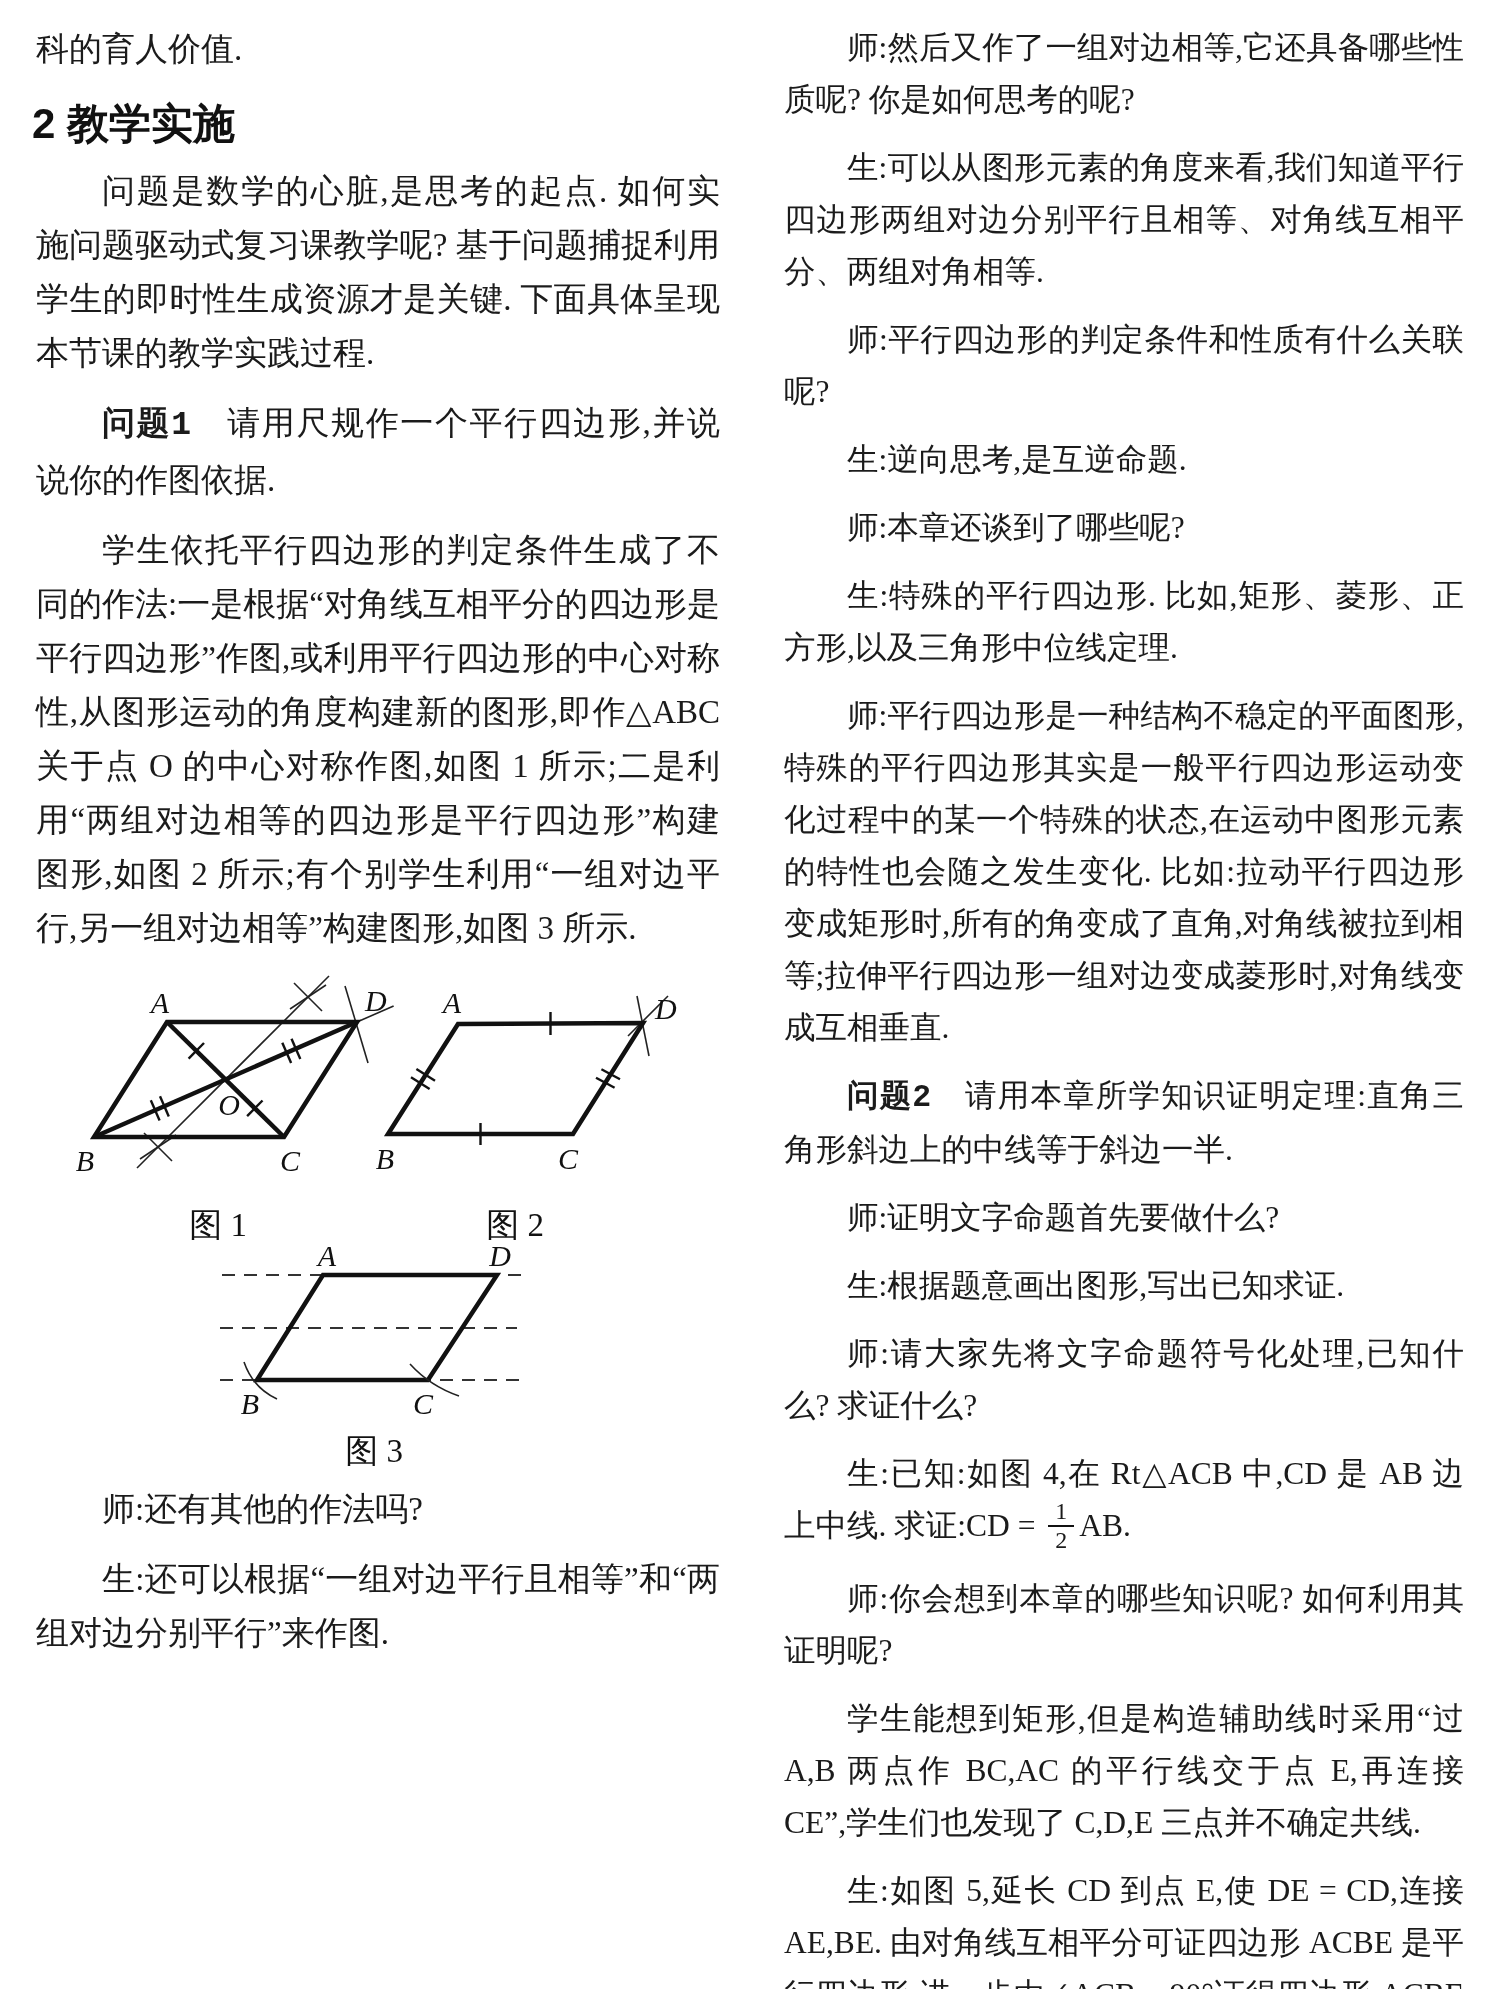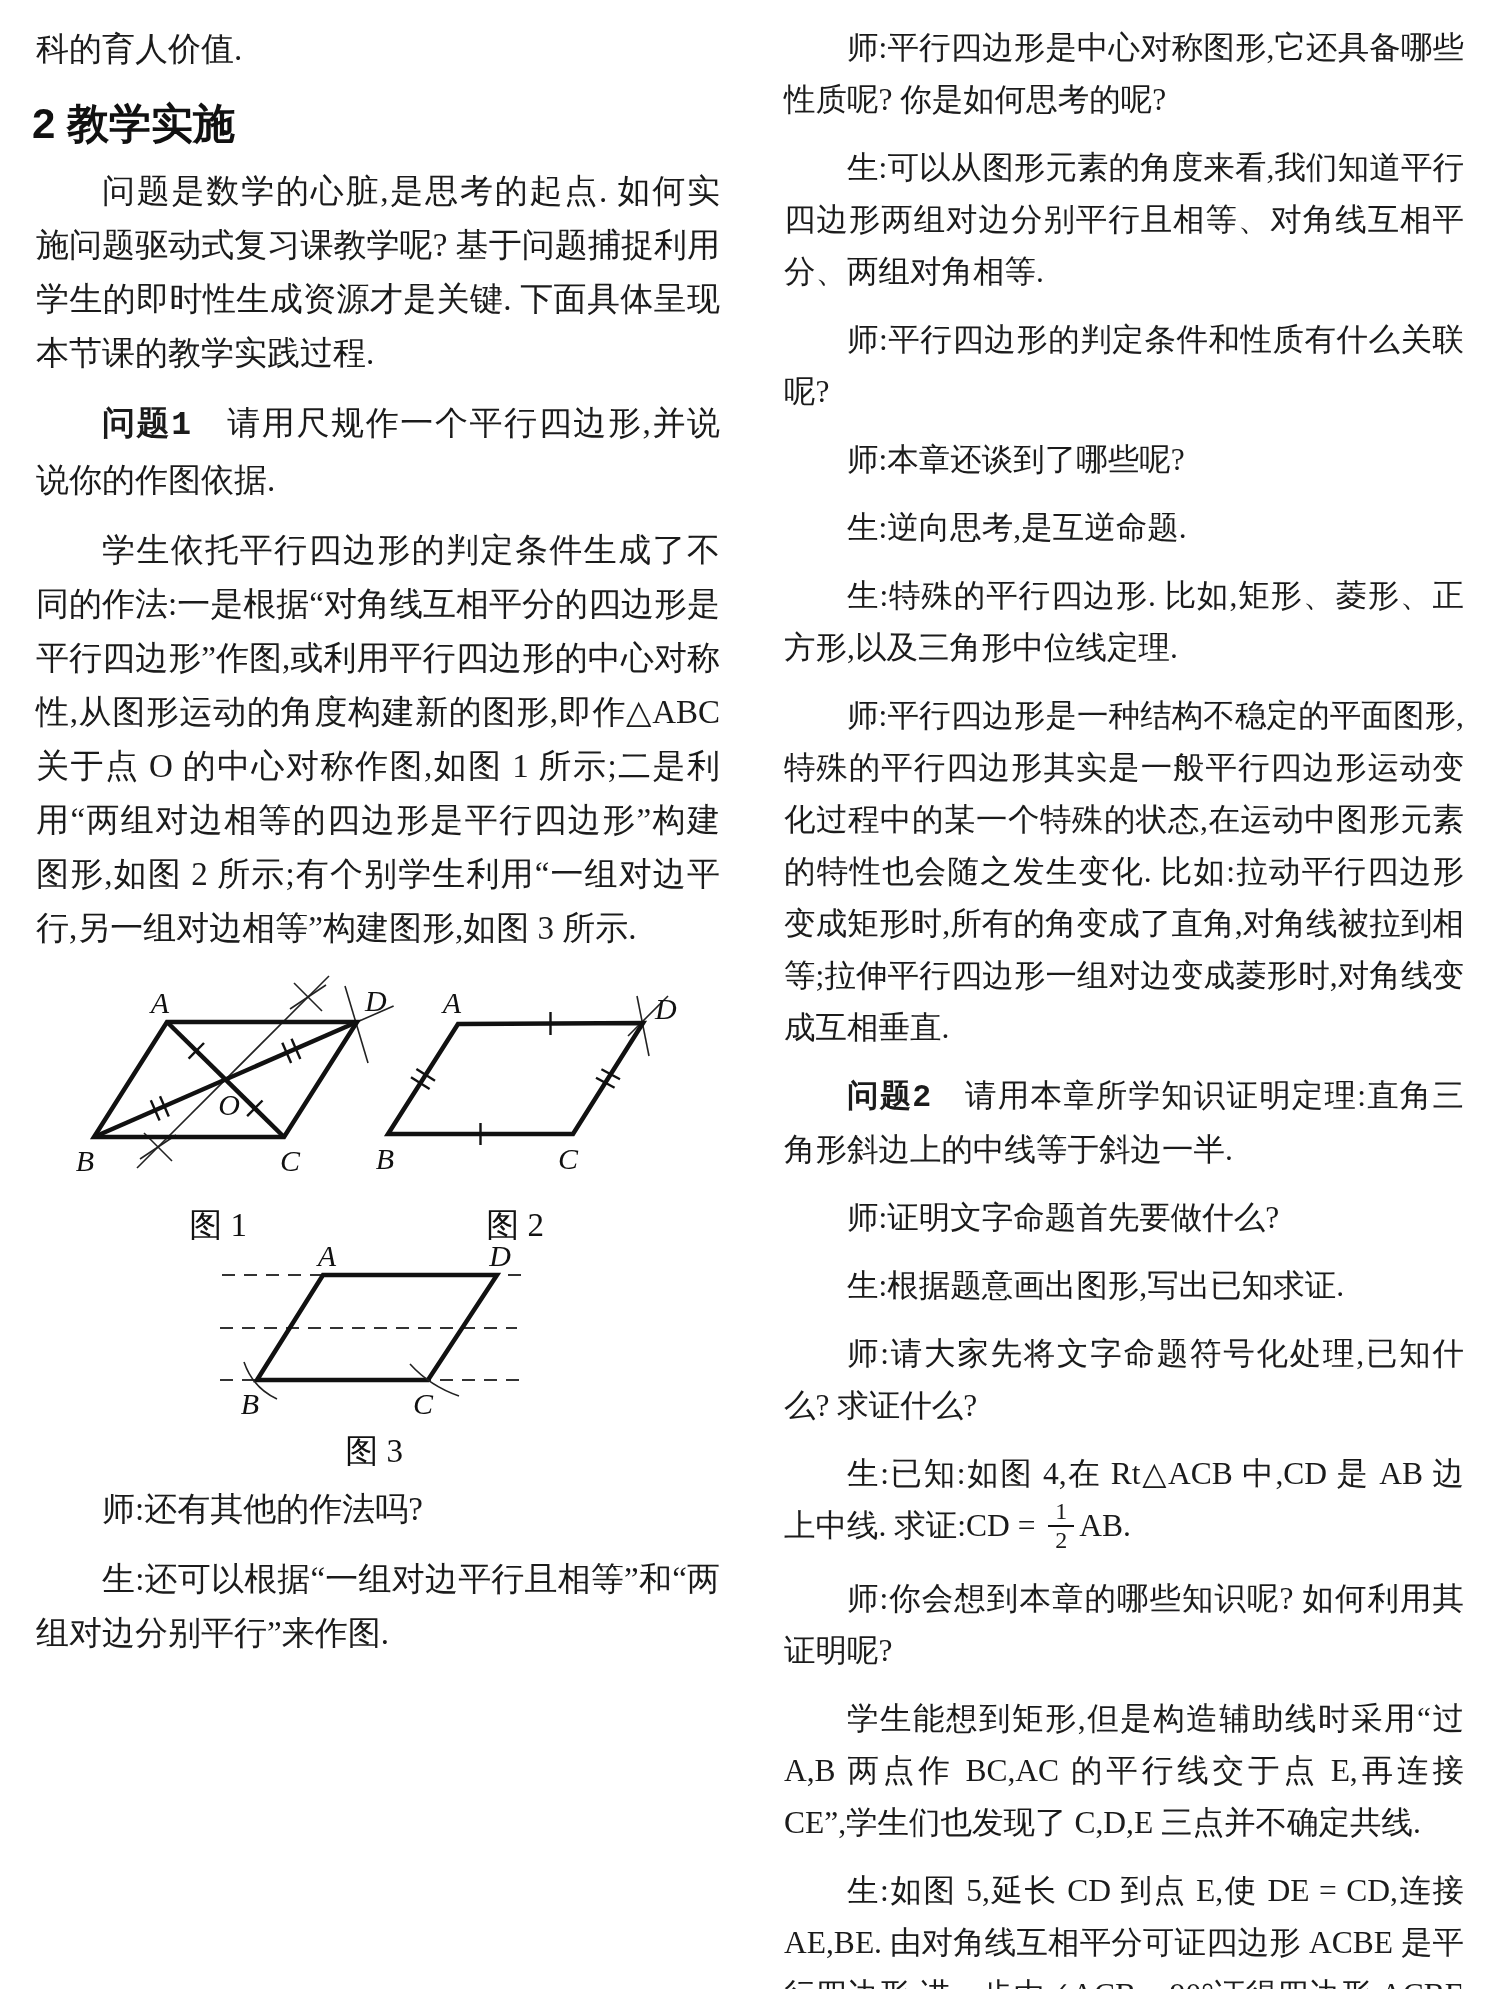--- a/index.html
+++ b/index.html
@@ -125,25 +125,25 @@
         <text x="423" y="1348" text-anchor="middle">C</text>
         <text x="374" y="1396" text-anchor="middle" class="cap">图 3</text>
       </svg>
     </div>
 
     <p class="ind">师:还有其他的作法吗?</p>
     <p class="ind">生:还可以根据“一组对边平行且相等”和“两组对边分别平行”来作图.</p>
   </div>
 
   <div class="col col-right">
-    <p class="ind">师:平行四边形是中心对称图形,它还具备哪些性质呢? 你是如何思考的呢?</p>
+    <p class="ind">师:然后又作了一组对边相等,它还具备哪些性质呢? 你是如何思考的呢?</p>
     <p class="ind">生:可以从图形元素的角度来看,我们知道平行四边形两组对边分别平行且相等、对角线互相平分、两组对角相等.</p>
     <p class="ind">师:平行四边形的判定条件和性质有什么关联呢?</p>
+    <p class="ind">生:逆向思考,是互逆命题.</p>
     <p class="ind">师:本章还谈到了哪些呢?</p>
-    <p class="ind">生:逆向思考,是互逆命题.</p>
     <p class="ind">生:特殊的平行四边形. 比如,矩形、菱形、正方形,以及三角形中位线定理.</p>
     <p class="ind">师:平行四边形是一种结构不稳定的平面图形,特殊的平行四边形其实是一般平行四边形运动变化过程中的某一个特殊的状态,在运动中图形元素的特性也会随之发生变化. 比如:拉动平行四边形变成矩形时,所有的角变成了直角,对角线被拉到相等;拉伸平行四边形一组对边变成菱形时,对角线变成互相垂直.</p>
 
     <p class="ind"><b class="problem">问题2</b><span>　请用本章所学知识证明定理:直角三角形斜边上的中线等于斜边一半.</span></p>
 
     <p class="ind">师:证明文字命题首先要做什么?</p>
     <p class="ind">生:根据题意画出图形,写出已知求证.</p>
     <p class="ind">师:请大家先将文字命题符号化处理,已知什么? 求证什么?</p>
 
     <p class="ind"><span>生:已知:如图 4,在 Rt△ACB 中,CD 是 AB 边上中线. 求证:CD = </span><span class="frac"><span class="fnum">1</span><span class="fden">2</span></span><span>AB.</span></p>

